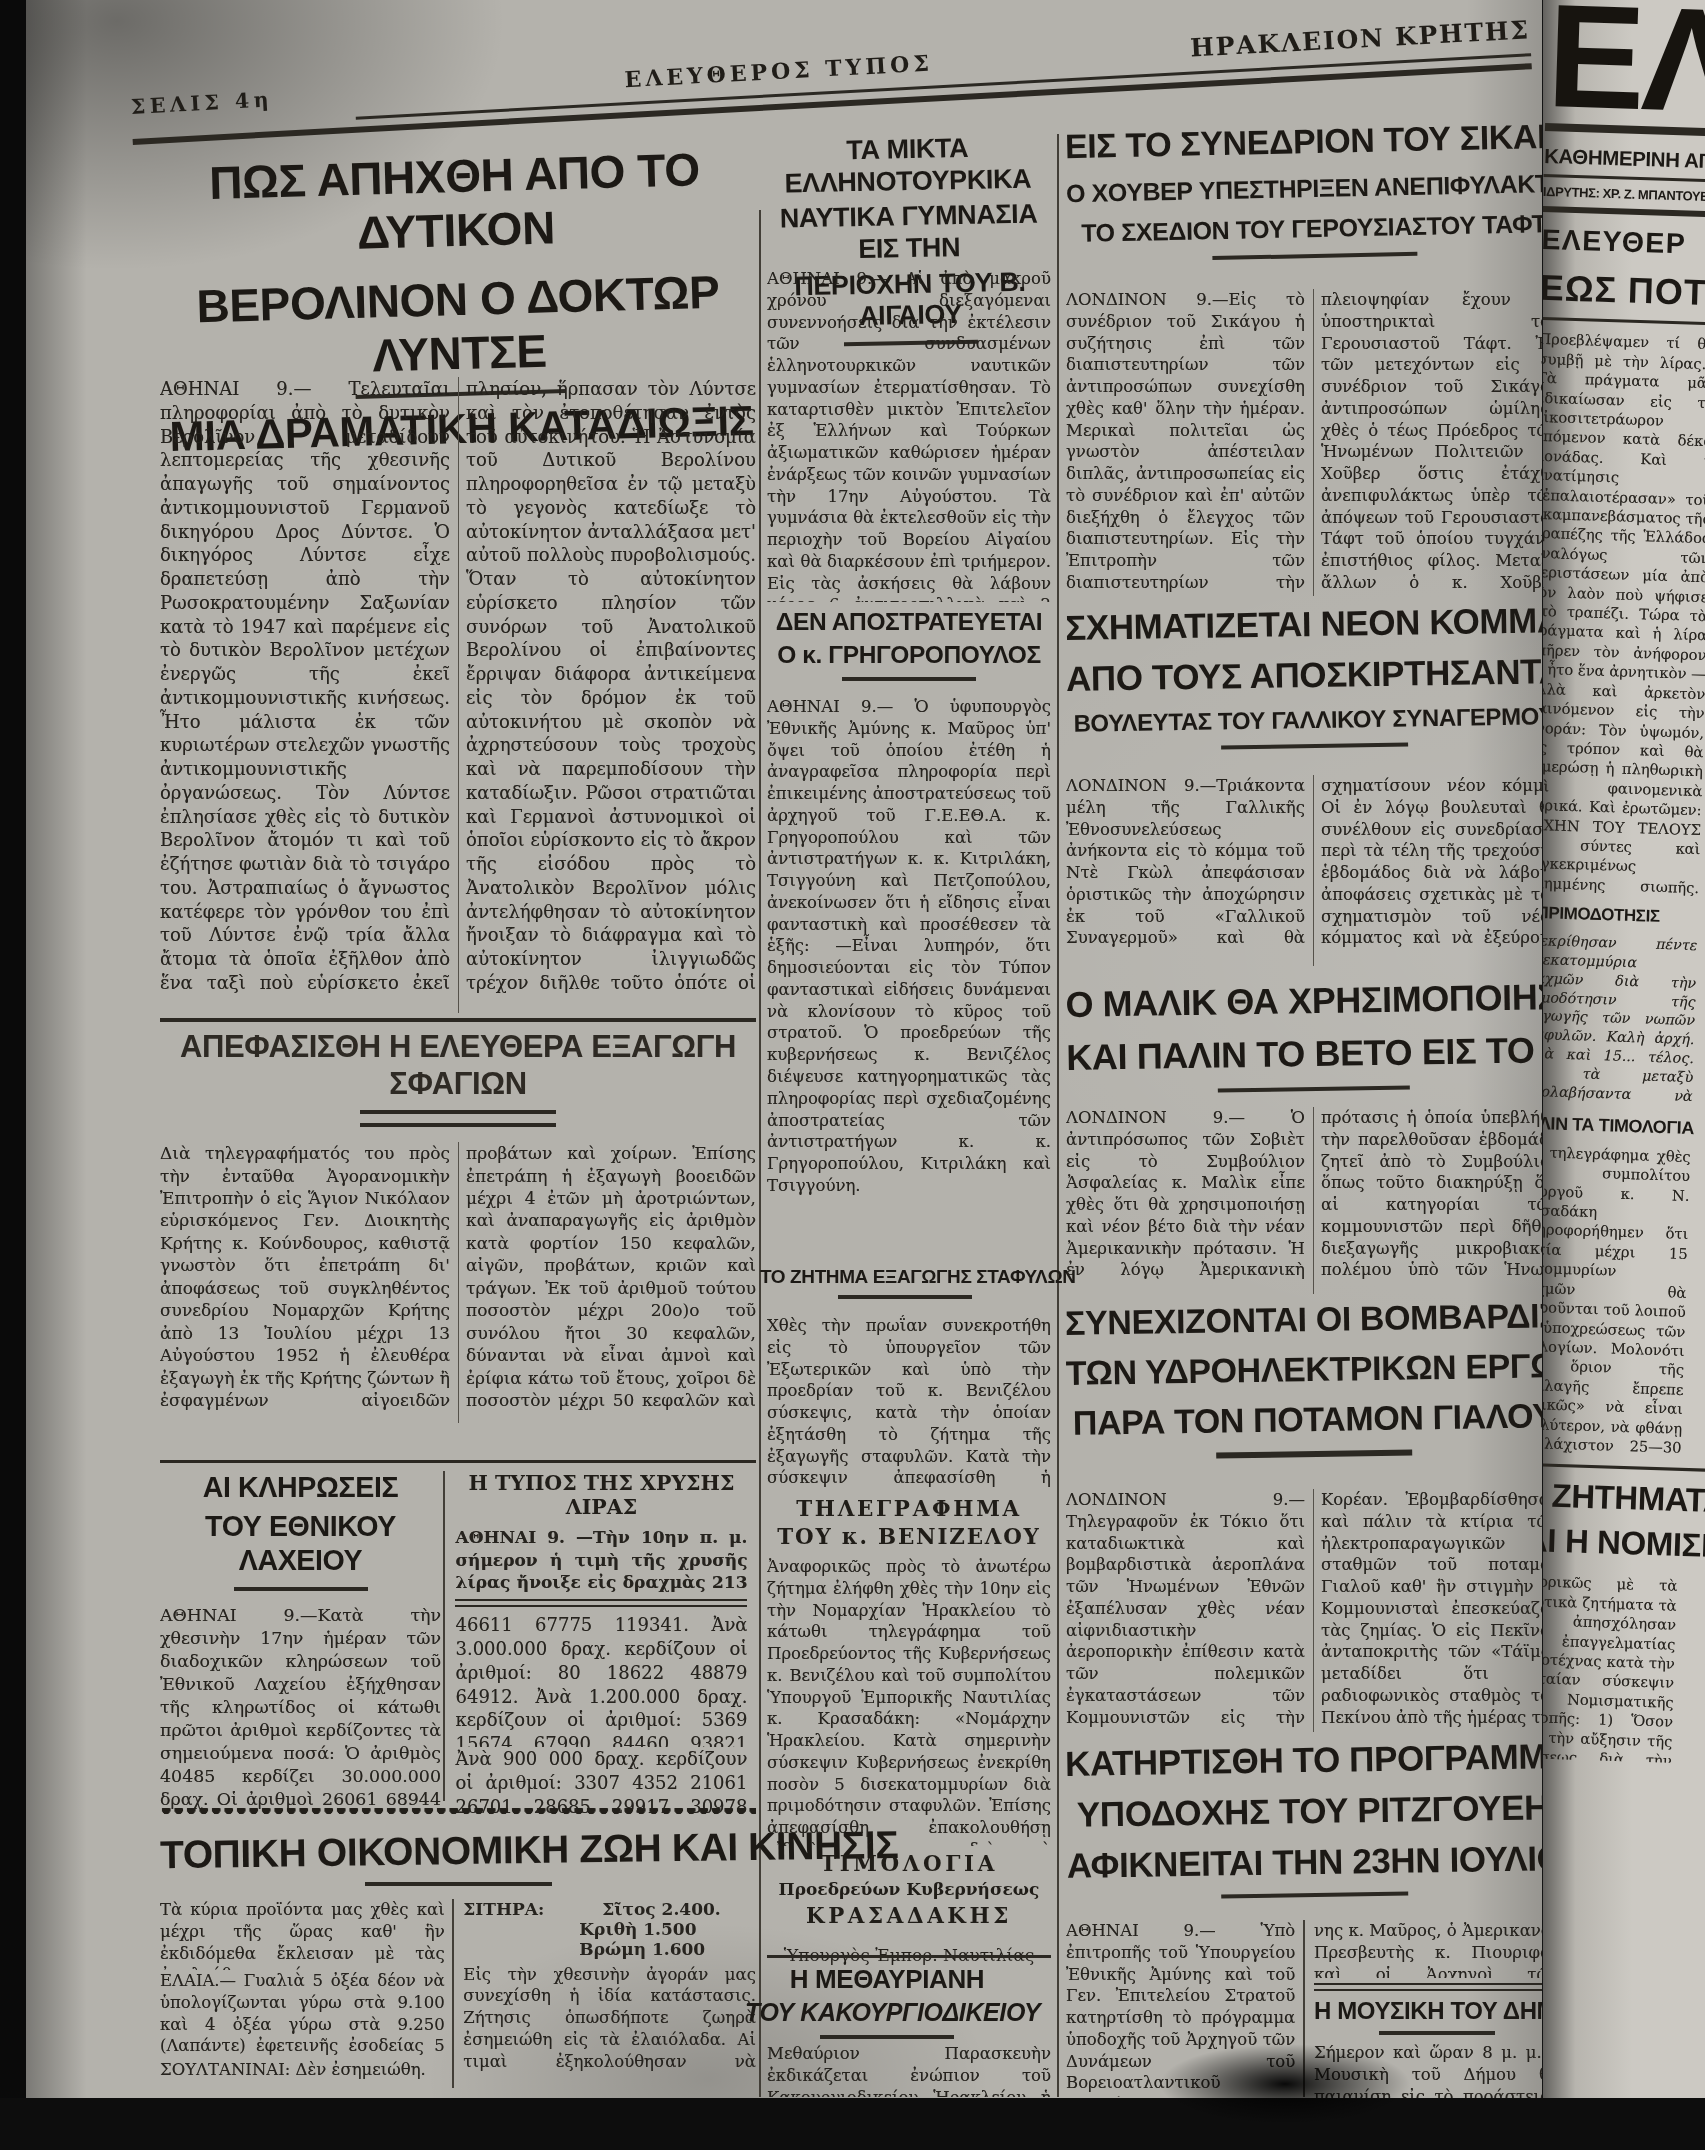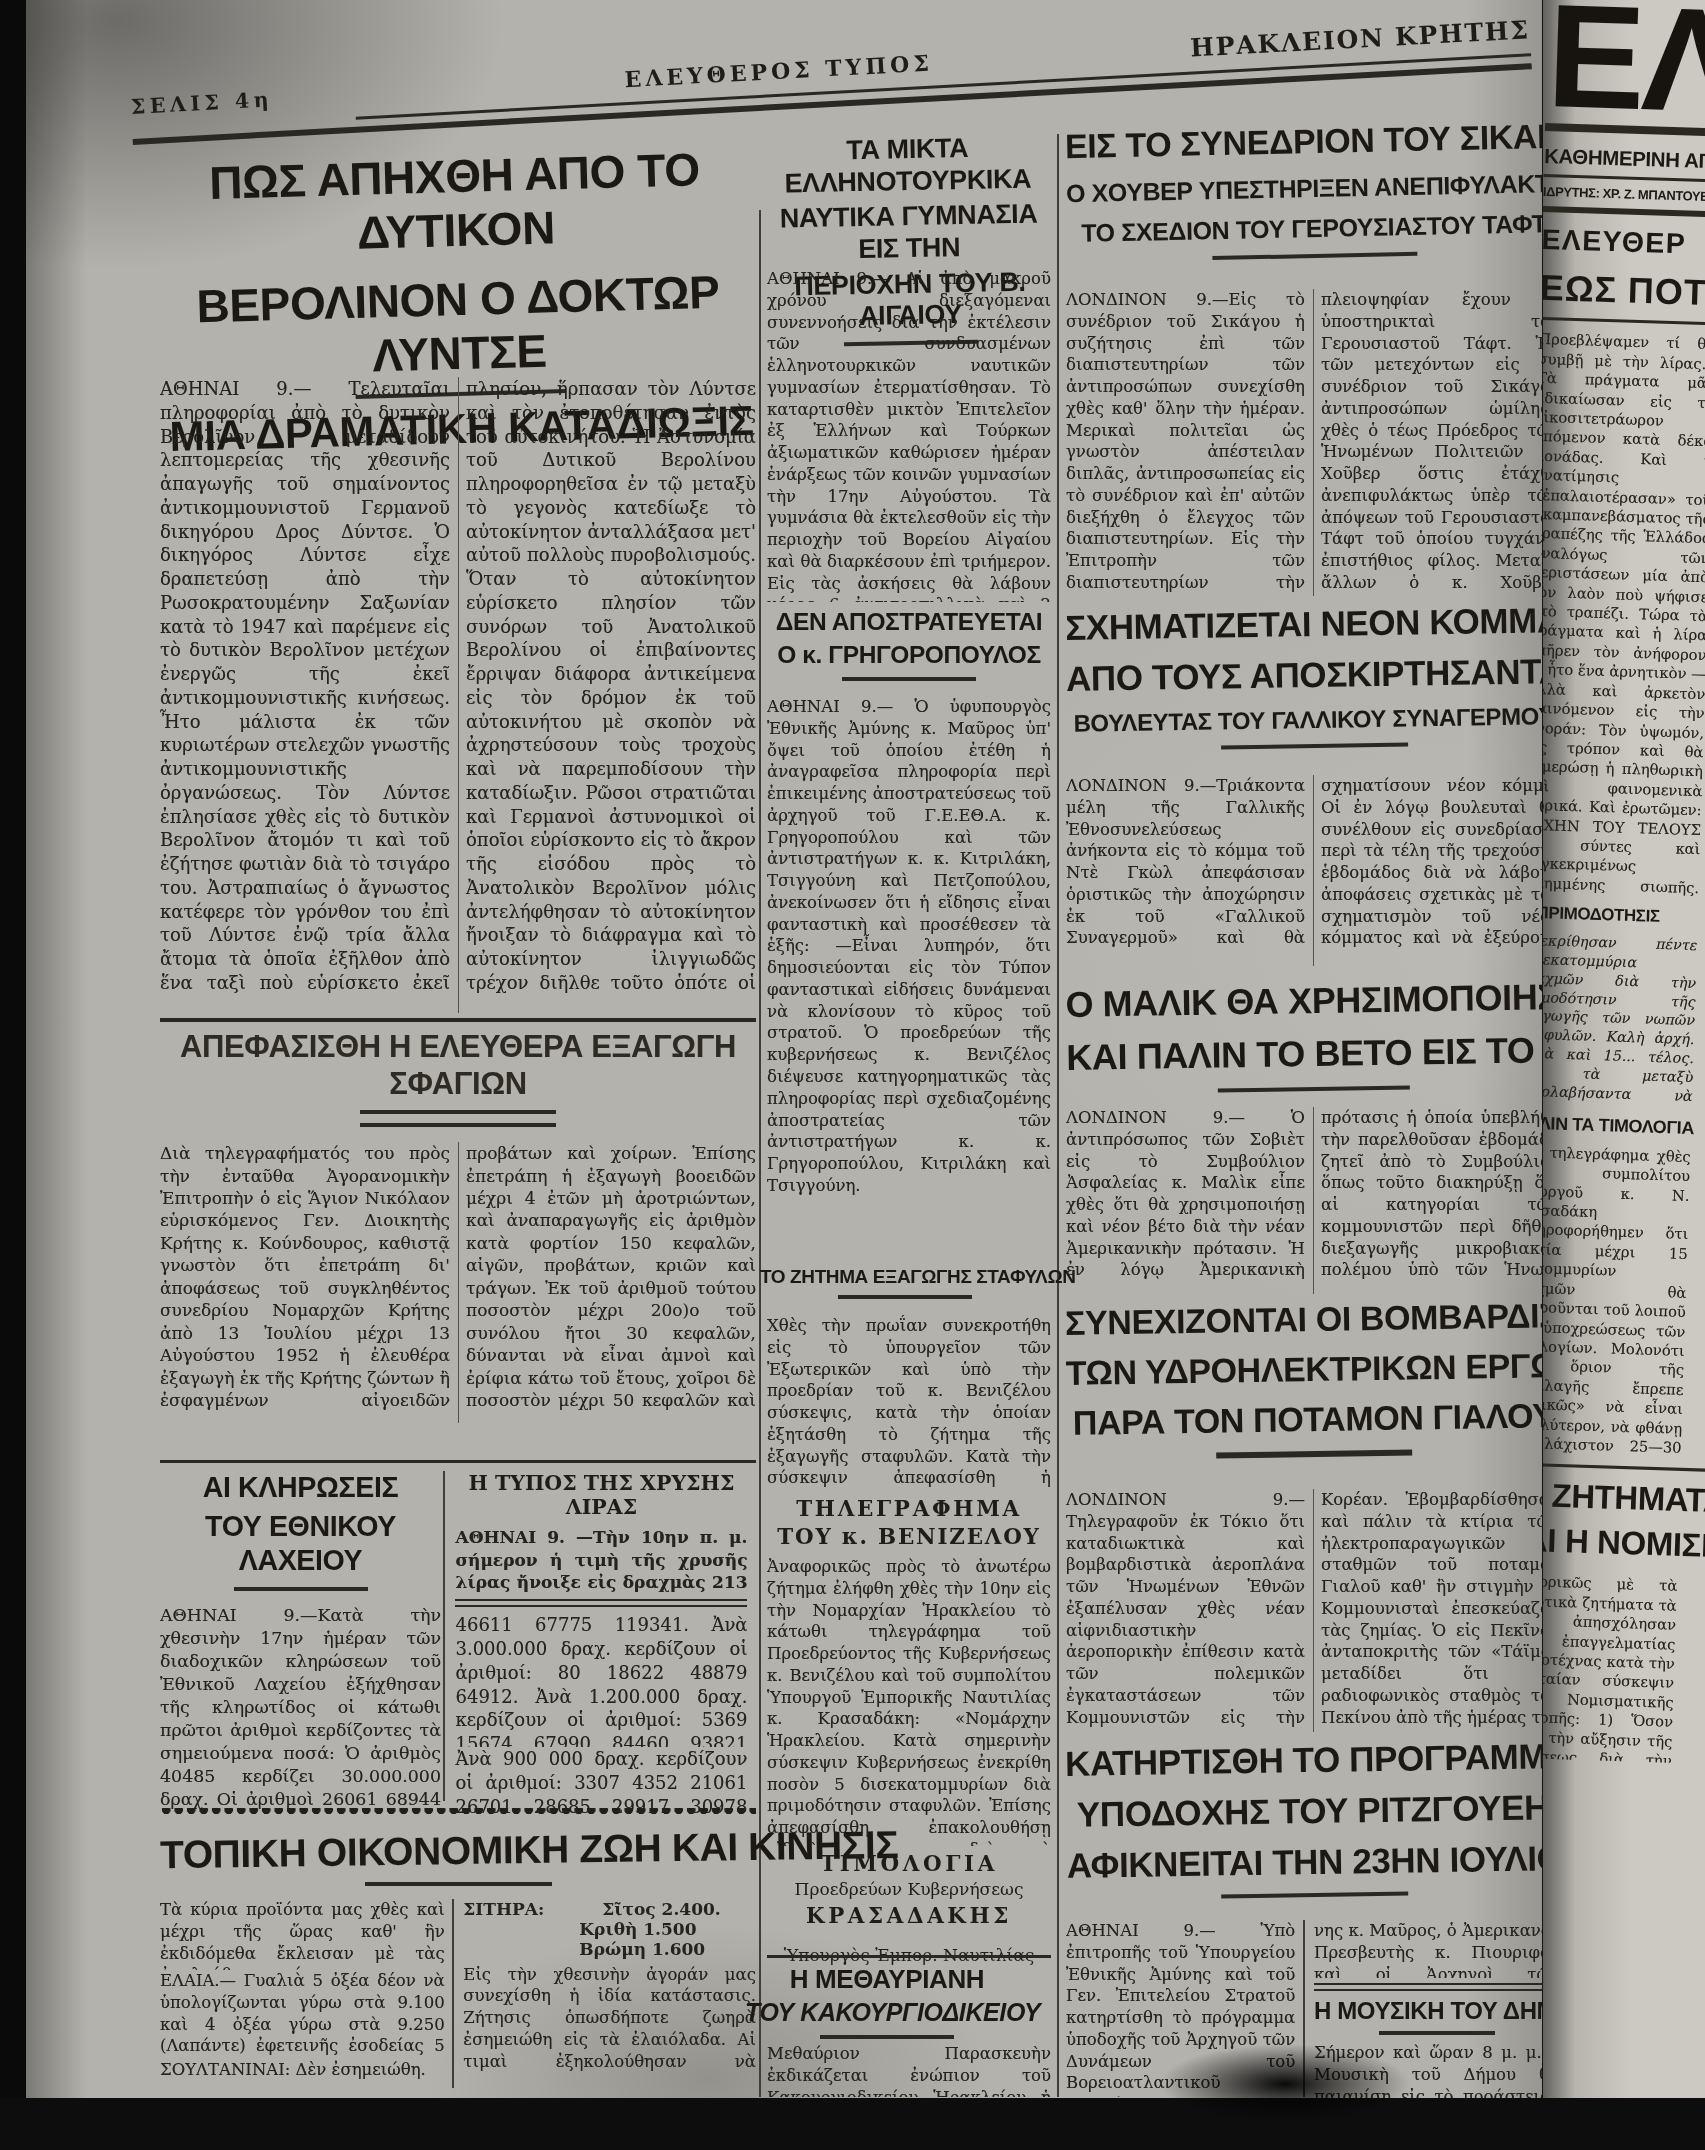--- a/index.html
+++ b/index.html
@@ -131,21 +131,21 @@
     <div class="mini-rule abs" style="left:812px;top:1295px;width:134px;"></div>
     <div class="abs body-text" style="left:741px;top:1315px;width:284px;height:174px;">Χθὲς τὴν πρωΐαν συνεκροτήθη εἰς τὸ ὑπουργεῖον τῶν Ἐξωτερικῶν καὶ ὑπὸ τὴν προεδρίαν τοῦ κ. Βενιζέλου σύσκεψις, κατὰ τὴν ὁποίαν ἐξητάσθη τὸ ζήτημα τῆς ἐξαγωγῆς σταφυλῶν. Κατὰ τὴν σύσκεψιν ἀπεφασίσθη ἡ χορήγησις πιστώσεως ἐκ δραχ. 5 δισεκατομμυρίων διὰ τὴν πριμοδότησιν τῶν ἐξαγομένων νωπῶν σταφυλῶν.</div>
 
     <div class="abs" style="left:741px;top:1496px;width:284px;">
       <div class="serifhead" style="font-size:21.4px;letter-spacing:2.7px;">ΤΗΛΕΓΡΑΦΗΜΑ</div>
       <div class="serifhead" style="font-size:21.4px;letter-spacing:1.8px;margin-top:2.7px;">ΤΟΥ κ. ΒΕΝΙΖΕΛΟΥ</div>
     </div>
     <div class="abs body-text" style="left:741px;top:1556px;width:284px;height:290px;">Ἀναφορικῶς πρὸς τὸ ἀνωτέρω ζήτημα ἐλήφθη χθὲς τὴν 10ην εἰς τὴν Νομαρχίαν Ἡρακλείου τὸ κάτωθι τηλεγράφημα τοῦ Προεδρεύοντος τῆς Κυβερνήσεως κ. Βενιζέλου καὶ τοῦ συμπολίτου Ὑπουργοῦ Ἐμπορικῆς Ναυτιλίας κ. Κρασαδάκη: «Νομάρχην Ἡρακλείου. Κατὰ σημερινὴν σύσκεψιν Κυβερνήσεως ἐνεκρίθη ποσὸν 5 δισεκατομμυρίων διὰ πριμοδότησιν σταφυλῶν. Ἐπίσης ἀπεφασίσθη ἐπακολουθήσῃ εἰδικὴ σύσκεψις διὰ τὸ σταφιδικὸν ζήτημα. Ὁμοίως ἀπεφασίσθη ὅπως φορτία μέχρι 15 ἑκατομμυρίων δραχμῶν ἐξαιρεθοῦν ὑποχρεώσεως τῶν τιμολογίων.</div>
     <div class="abs" style="left:741px;top:1851px;width:284px;">
       <div class="sig" style="font-size:21.4px;letter-spacing:3.6px;">ΤΙΜΟΛΟΓΙΑ</div>
-      <div class="sig" style="font-size:17px;font-weight:normal;margin-top:2.7px;">Προεδρεύων Κυβερνήσεως</div>
+      <div class="sig" style="font-size:17px;font-weight:bold;margin-top:2.7px;">Προεδρεύων Κυβερνήσεως</div>
       <div class="sig" style="font-size:21.4px;letter-spacing:3.6px;margin-top:4.5px;">ΚΡΑΣΑΔΑΚΗΣ</div>
       <div class="sig" style="font-size:17px;font-weight:normal;margin-top:17px;">Ὑπουργὸς Ἐμπορ. Ναυτιλίας</div>
     </div>
 
     <div class="rule abs" style="left:741px;top:1955px;width:284px;height:2.7px;"></div>
     <div class="abs" style="left:719px;top:1964px;width:284px;">
       <div class="hl" style="font-size:26px;">Η ΜΕΘΑΥΡΙΑΝΗ</div>
       <div class="hl nowrap" style="font-size:25px;margin-top:3.6px;font-style:italic;">ΤΟΥ ΚΑΚΟΥΡΓΙΟΔΙΚΕΙΟΥ</div>
       <div class="mini-rule" style="width:134px;margin-top:7.1px;"></div>
     </div>

